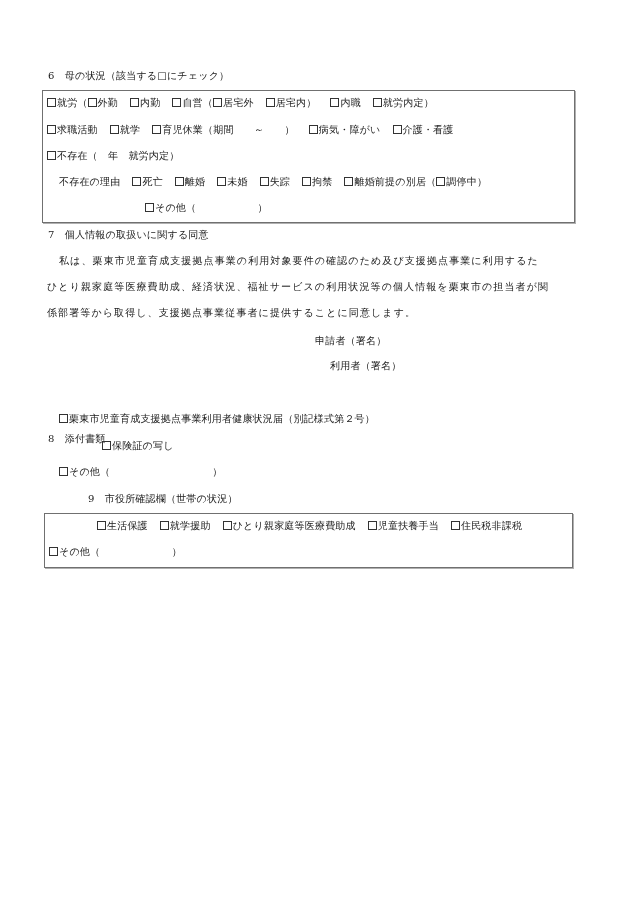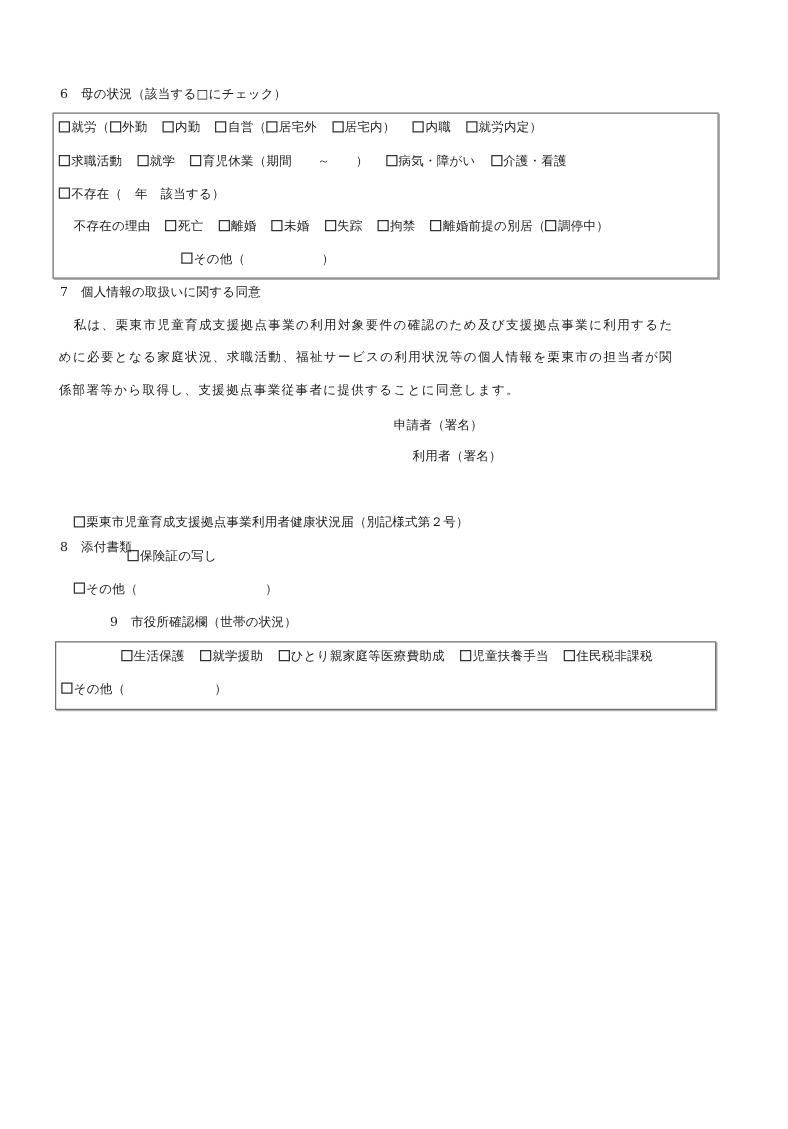--- a/index.html
+++ b/index.html
@@ -48,34 +48,34 @@
 
 <div class="t" style="left:47px; top:96px;">
   <span class="item"><span class="cb"></span><span>就労（</span></span><span class="item"><span class="cb"></span><span>外勤</span></span><span class="item" style="margin-left:12px;"><span class="cb"></span><span>内勤</span></span><span class="item" style="margin-left:12px;"><span class="cb"></span><span>自営（</span></span><span class="item"><span class="cb"></span><span>居宅外</span></span><span class="item" style="margin-left:12px;"><span class="cb"></span><span>居宅内）</span></span><span class="item" style="margin-left:14px;"><span class="cb"></span><span>内職</span></span><span class="item" style="margin-left:12px;"><span class="cb"></span><span>就労内定）</span></span>
 </div>
 
 <div class="t" style="left:47px; top:123px;">
   <span class="item"><span class="cb"></span><span>求職活動</span></span><span class="item" style="margin-left:12px;"><span class="cb"></span><span>就学</span></span><span class="item" style="margin-left:12px;"><span class="cb"></span><span>育児休業（期間　　～　　）</span></span><span class="item" style="margin-left:14px;"><span class="cb"></span><span>病気・障がい</span></span><span class="item" style="margin-left:12px;"><span class="cb"></span><span>介護・看護</span></span>
 </div>
 
 <div class="t" style="left:47px; top:149px;">
-  <span class="item"><span class="cb"></span><span>不存在（　年　該当する）</span></span>
+  <span class="item"><span class="cb"></span><span>不存在（　年　就労内定）</span></span>
 </div>
 
 <div class="t" style="left:59px; top:175px;">
   <span>不存在の理由</span><span class="item" style="margin-left:12px;"><span class="cb"></span><span>死亡</span></span><span class="item" style="margin-left:12px;"><span class="cb"></span><span>離婚</span></span><span class="item" style="margin-left:12px;"><span class="cb"></span><span>未婚</span></span><span class="item" style="margin-left:12px;"><span class="cb"></span><span>失踪</span></span><span class="item" style="margin-left:12px;"><span class="cb"></span><span>拘禁</span></span><span class="item" style="margin-left:12px;"><span class="cb"></span><span>離婚前提の別居（</span></span><span class="item"><span class="cb"></span><span>調停中）</span></span>
 </div>
 
 <div class="t" style="left:145px; top:201px;">
   <span class="item"><span class="cb"></span><span>その他（　　　　　　）</span></span>
 </div>
 
 <div class="t" style="left:48px; top:228px;">7　個人情報の取扱いに関する同意</div>
 <div class="t" style="left:59px; top:254px; letter-spacing:1.1px;">私は、栗東市児童育成支援拠点事業の利用対象要件の確認のため及び支援拠点事業に利用するた</div>
-<div class="t" style="left:47px; top:280px; letter-spacing:1.1px;">めに必要となる家庭状況、求職活動、福祉サービスの利用状況等の個人情報を栗東市の担当者が関</div>
+<div class="t" style="left:47px; top:280px; letter-spacing:1.1px;">ひとり親家庭等医療費助成、経済状況、福祉サービスの利用状況等の個人情報を栗東市の担当者が関</div>
 <div class="t" style="left:47px; top:306px; letter-spacing:1.1px;">係部署等から取得し、支援拠点事業従事者に提供することに同意します。</div>
 
 <div class="t" style="left:315px; top:334px;">申請者（署名）</div>
 <div class="t" style="left:330px; top:359px;">利用者（署名）</div>
 
 <div class="t" style="left:48px; top:385px;margin-top:47px;">8　添付書類</div>
 <div class="t" style="left:59px; top:412px;">
   <span class="cb"></span><span>栗東市児童育成支援拠点事業利用者健康状況届（別記様式第２号）</span>
 </div>
 <div class="t" style="left:59px; top:439px;padding-left:43px;">

